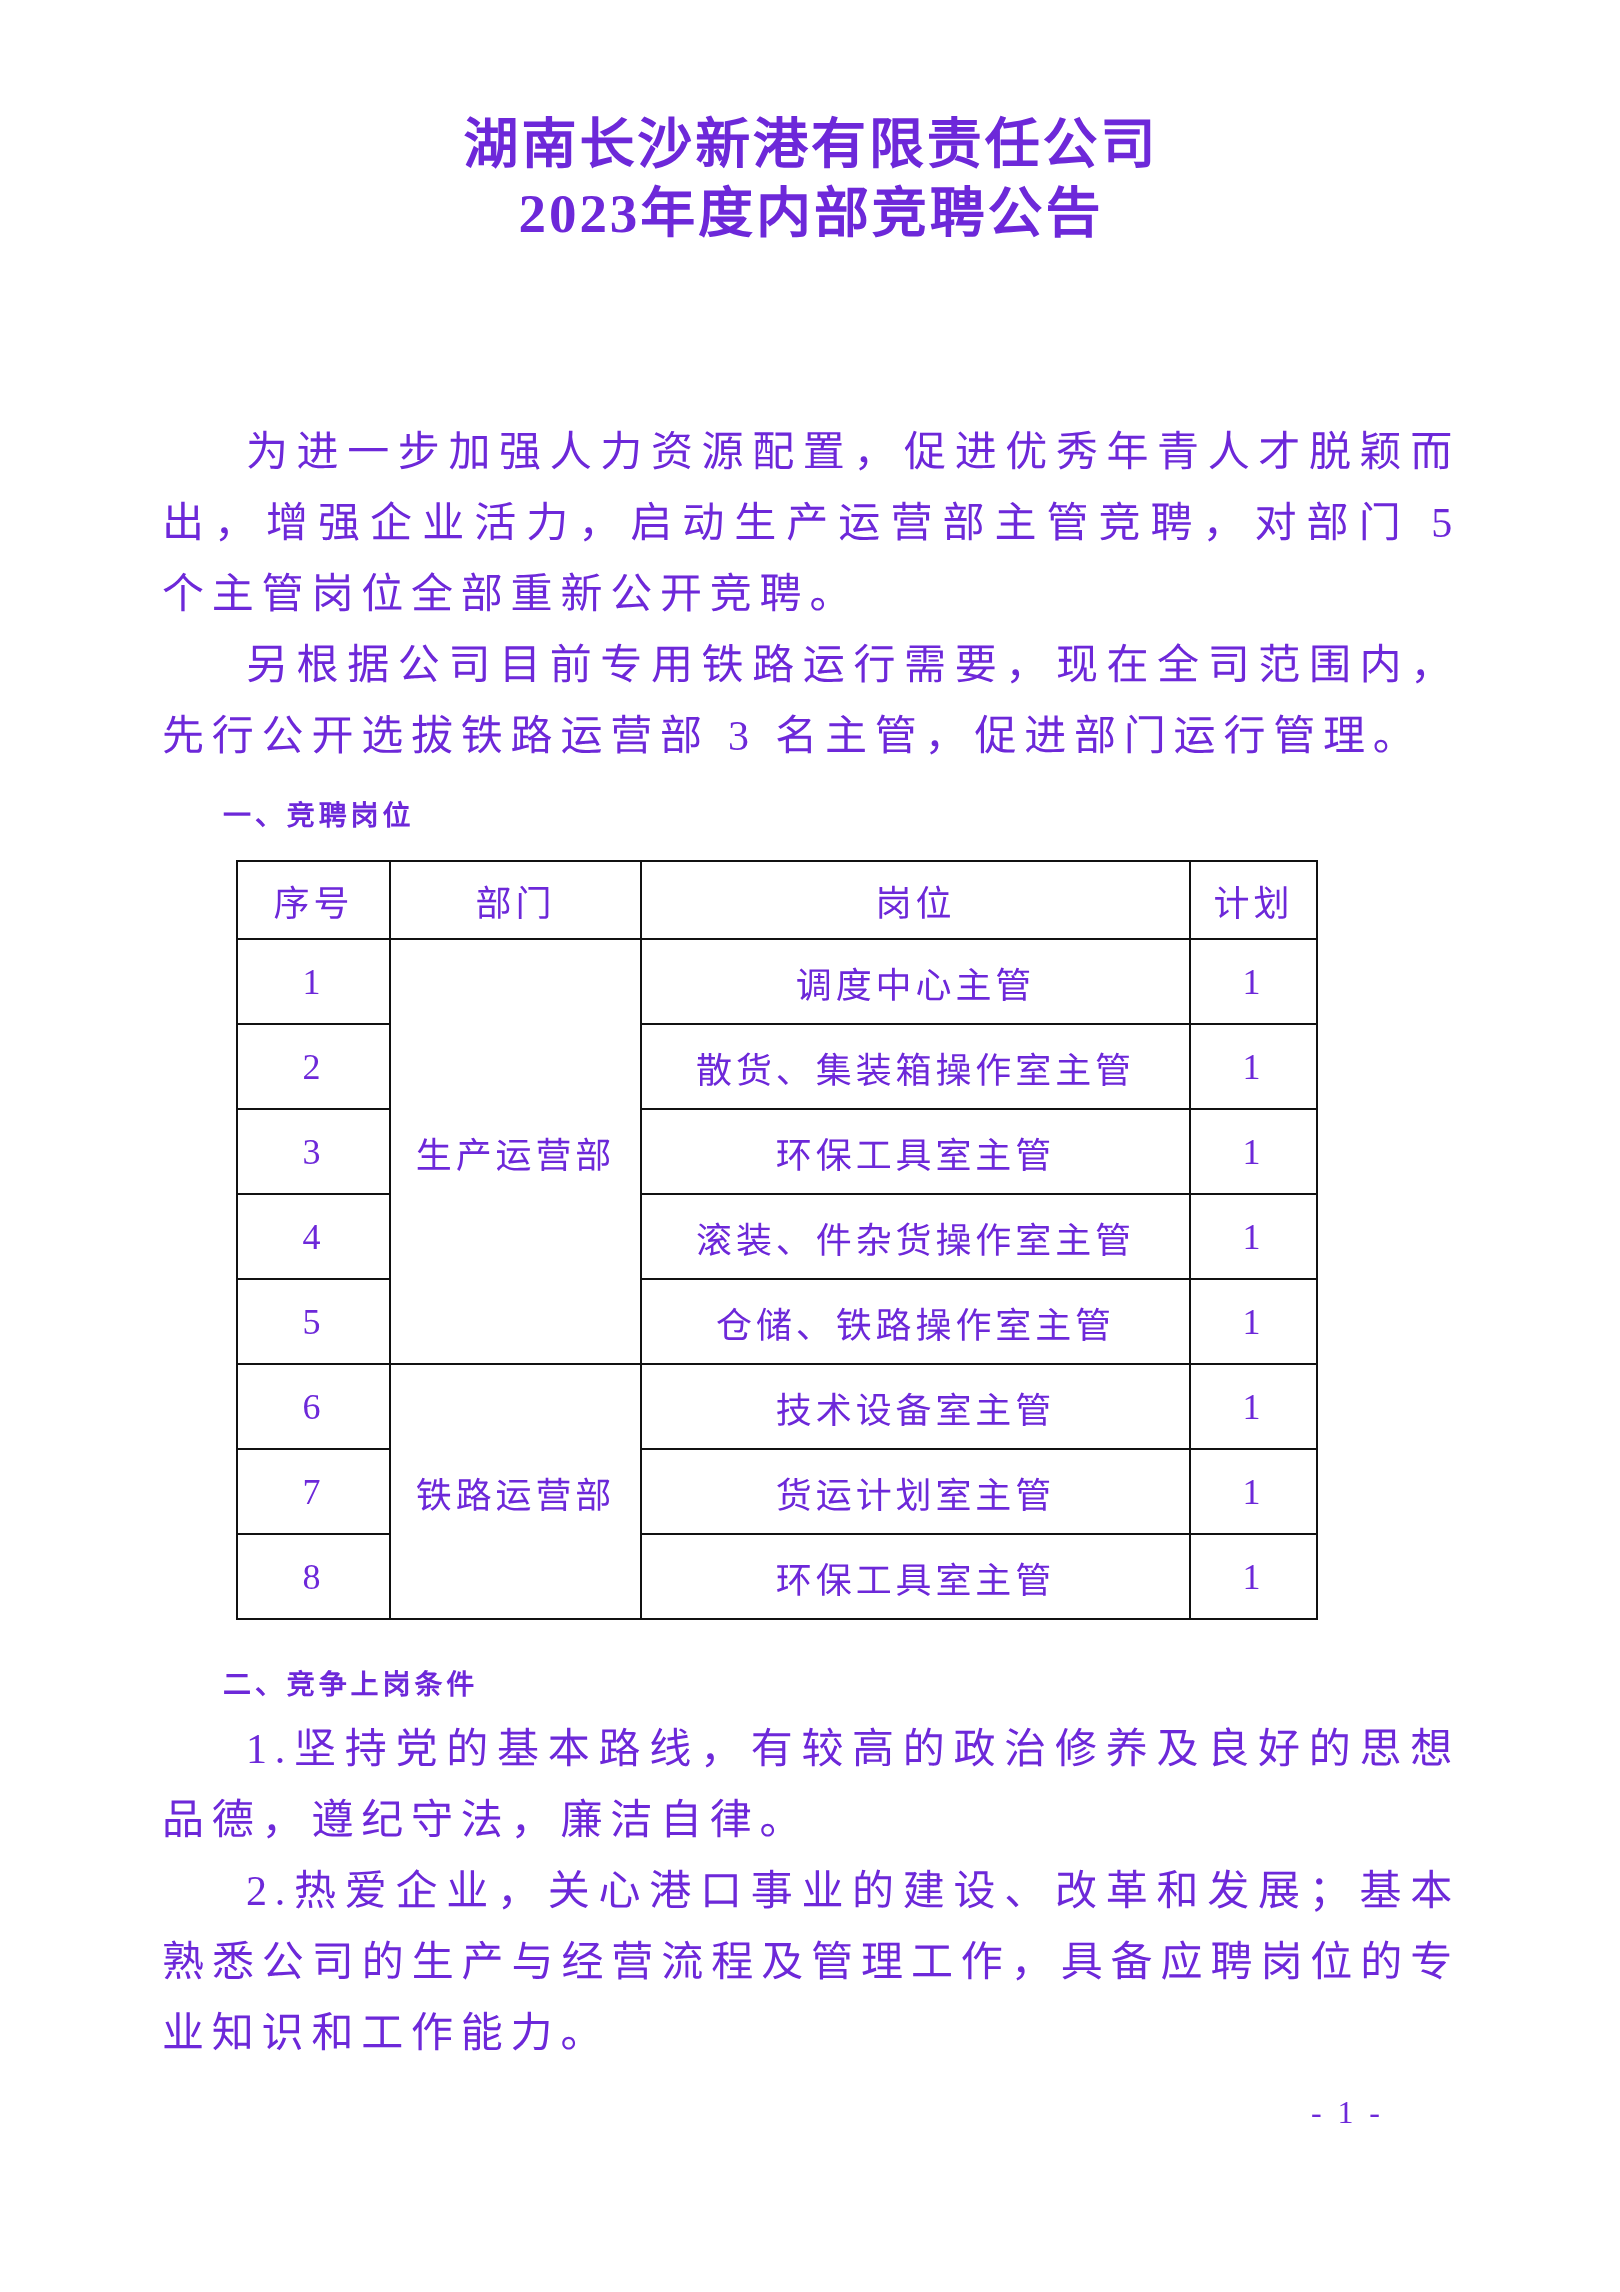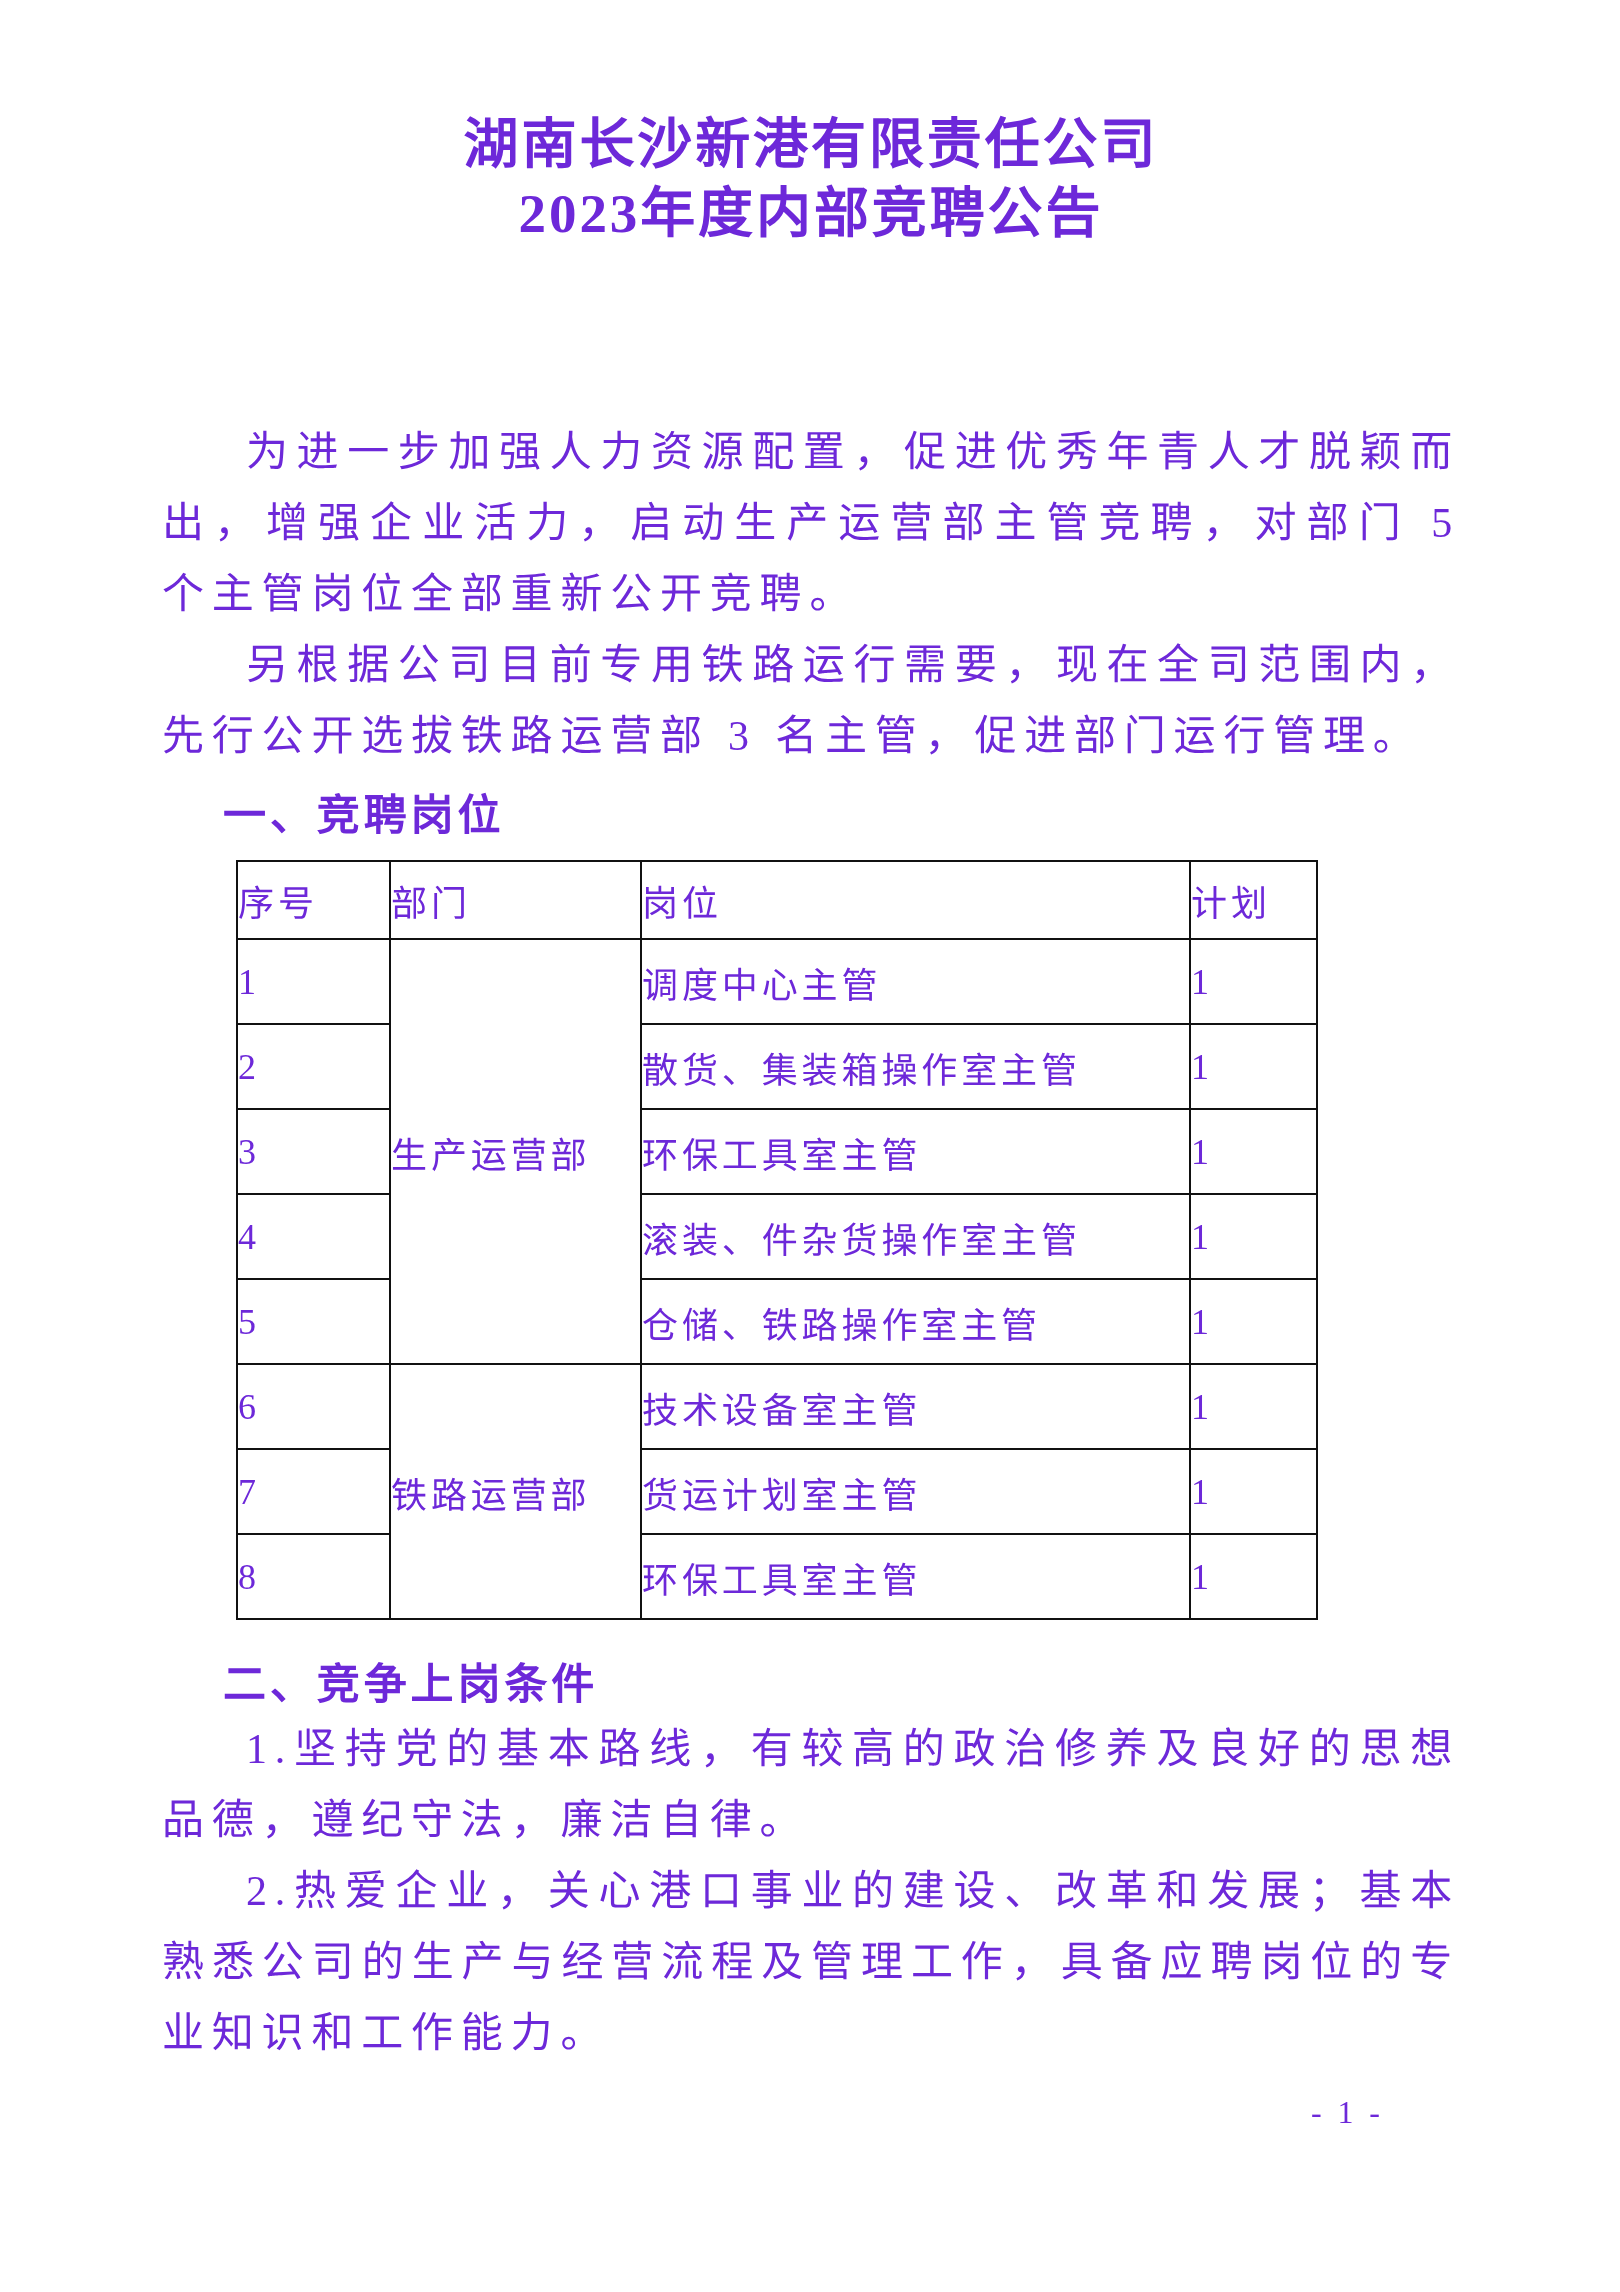--- a/index.html
+++ b/index.html
@@ -39,21 +39,21 @@
     font-size: 42px;
     line-height: 71px;
     letter-spacing: 7.8px;
     text-align: justify;
     text-indent: 2em;
     margin: 0;
   }
   .sec-heading {
     font-family: Liberation Sans, sans-serif;
     font-weight: bold;
-    font-size: 43px;
+    font-size: 28px;
     line-height: 59px;
     letter-spacing: 3.9px;
     padding-left: 61px;
     margin: 0;
   }
   .sec-heading.first {
     margin-top: 13.7px;
   }
   .sec-heading.second {
     margin-top: 35px;
@@ -64,21 +64,21 @@
     margin: 15.7px 0 0 74px;
     width: 1080px;
     font-size: 36px;
   }
   .positions-table col.c-no   { width: 153px; }
   .positions-table col.c-dept { width: 251px; }
   .positions-table col.c-pos  { width: 549px; }
   .positions-table col.c-plan { width: 127px; }
   .positions-table th, .positions-table td {
     border: 2px solid #111111;
-    text-align: left;
+    text-align: center;
     vertical-align: middle;
     font-weight: normal;
     padding: 0;
     letter-spacing: 3.9px;
   }
   .positions-table th { height: 76px; }
   .positions-table td { height: 83px; }
   .page-number {
     position: absolute;
     left: 1311px;

